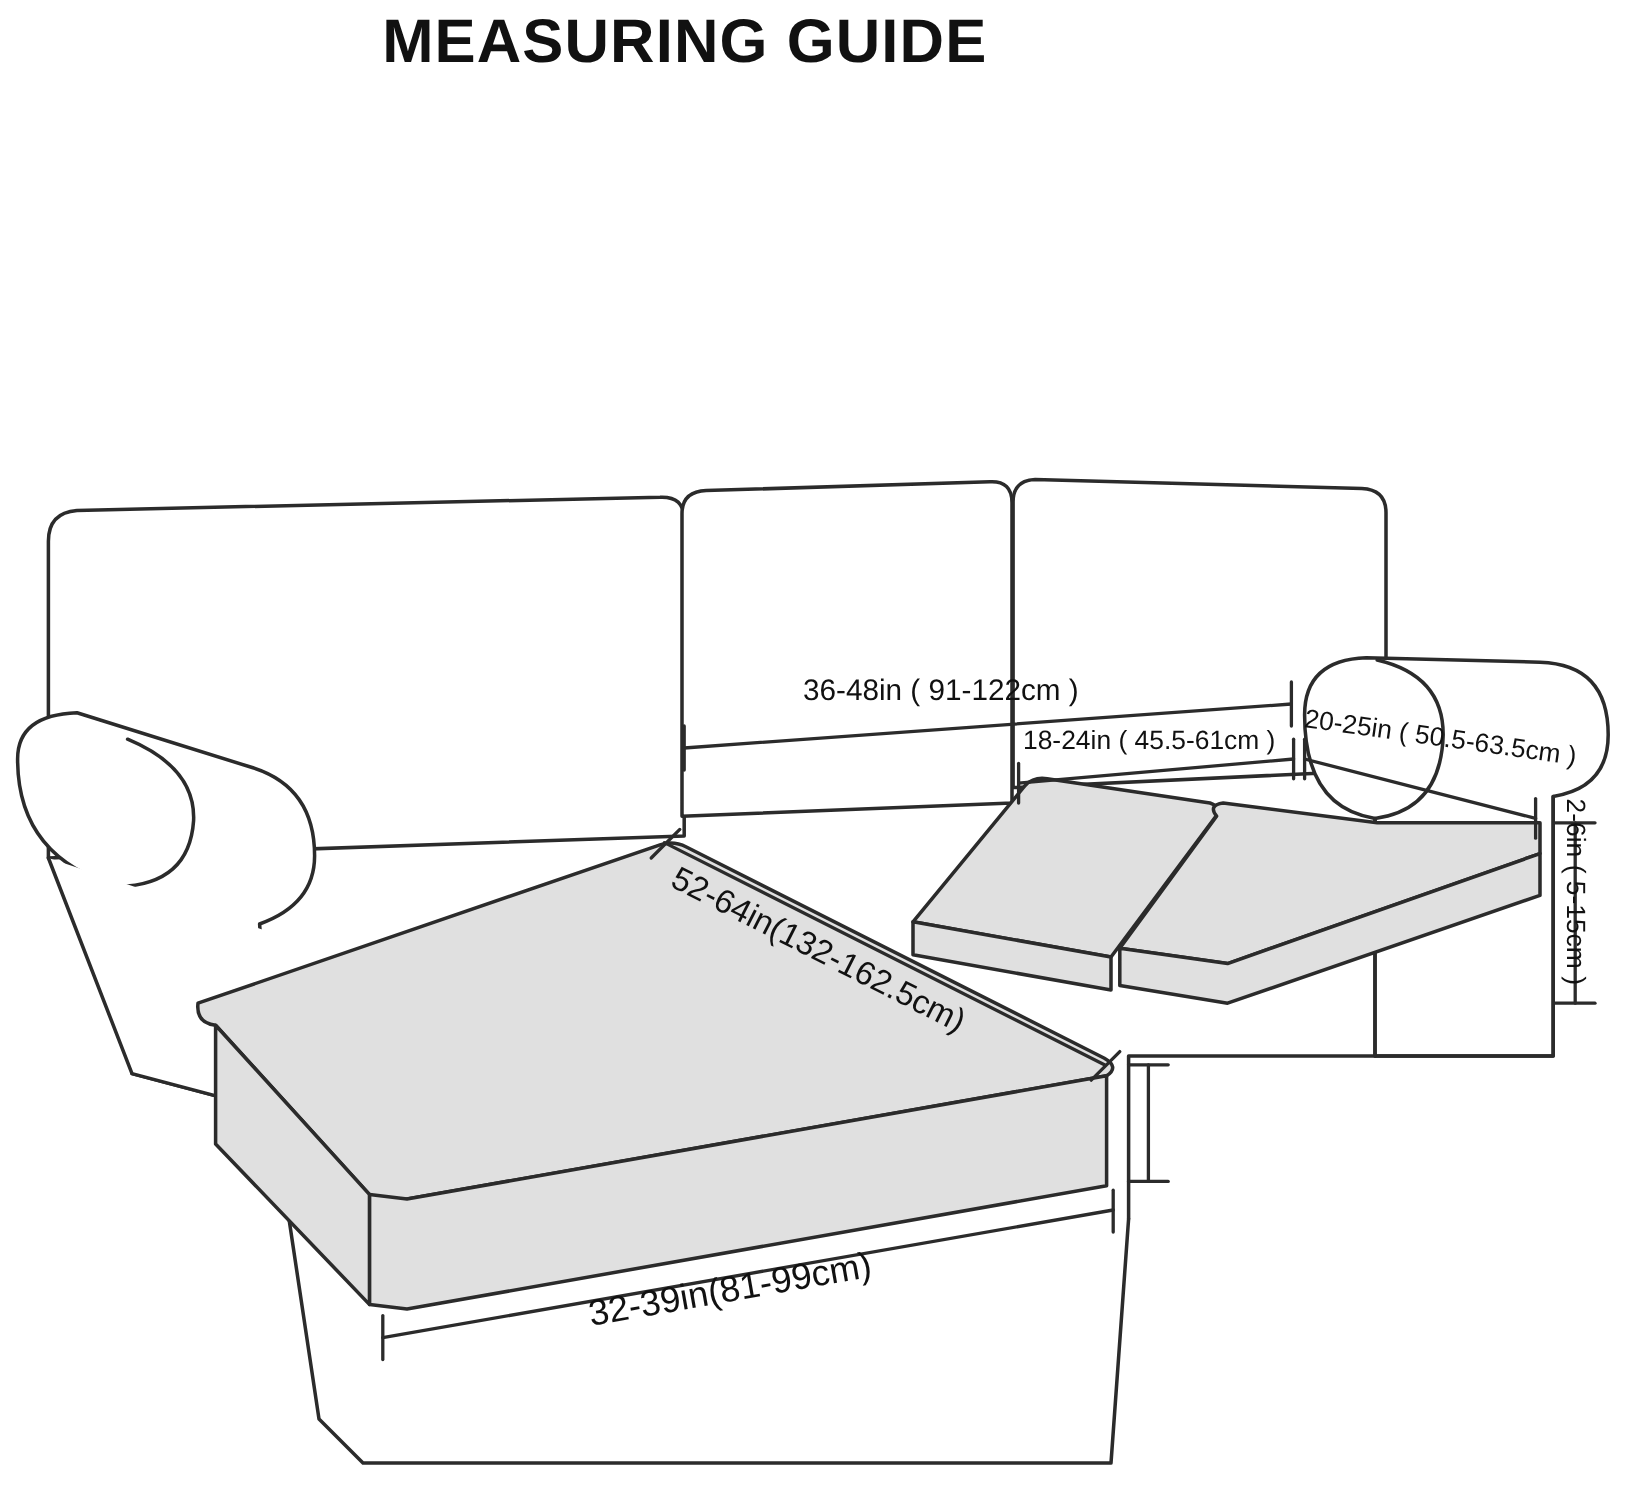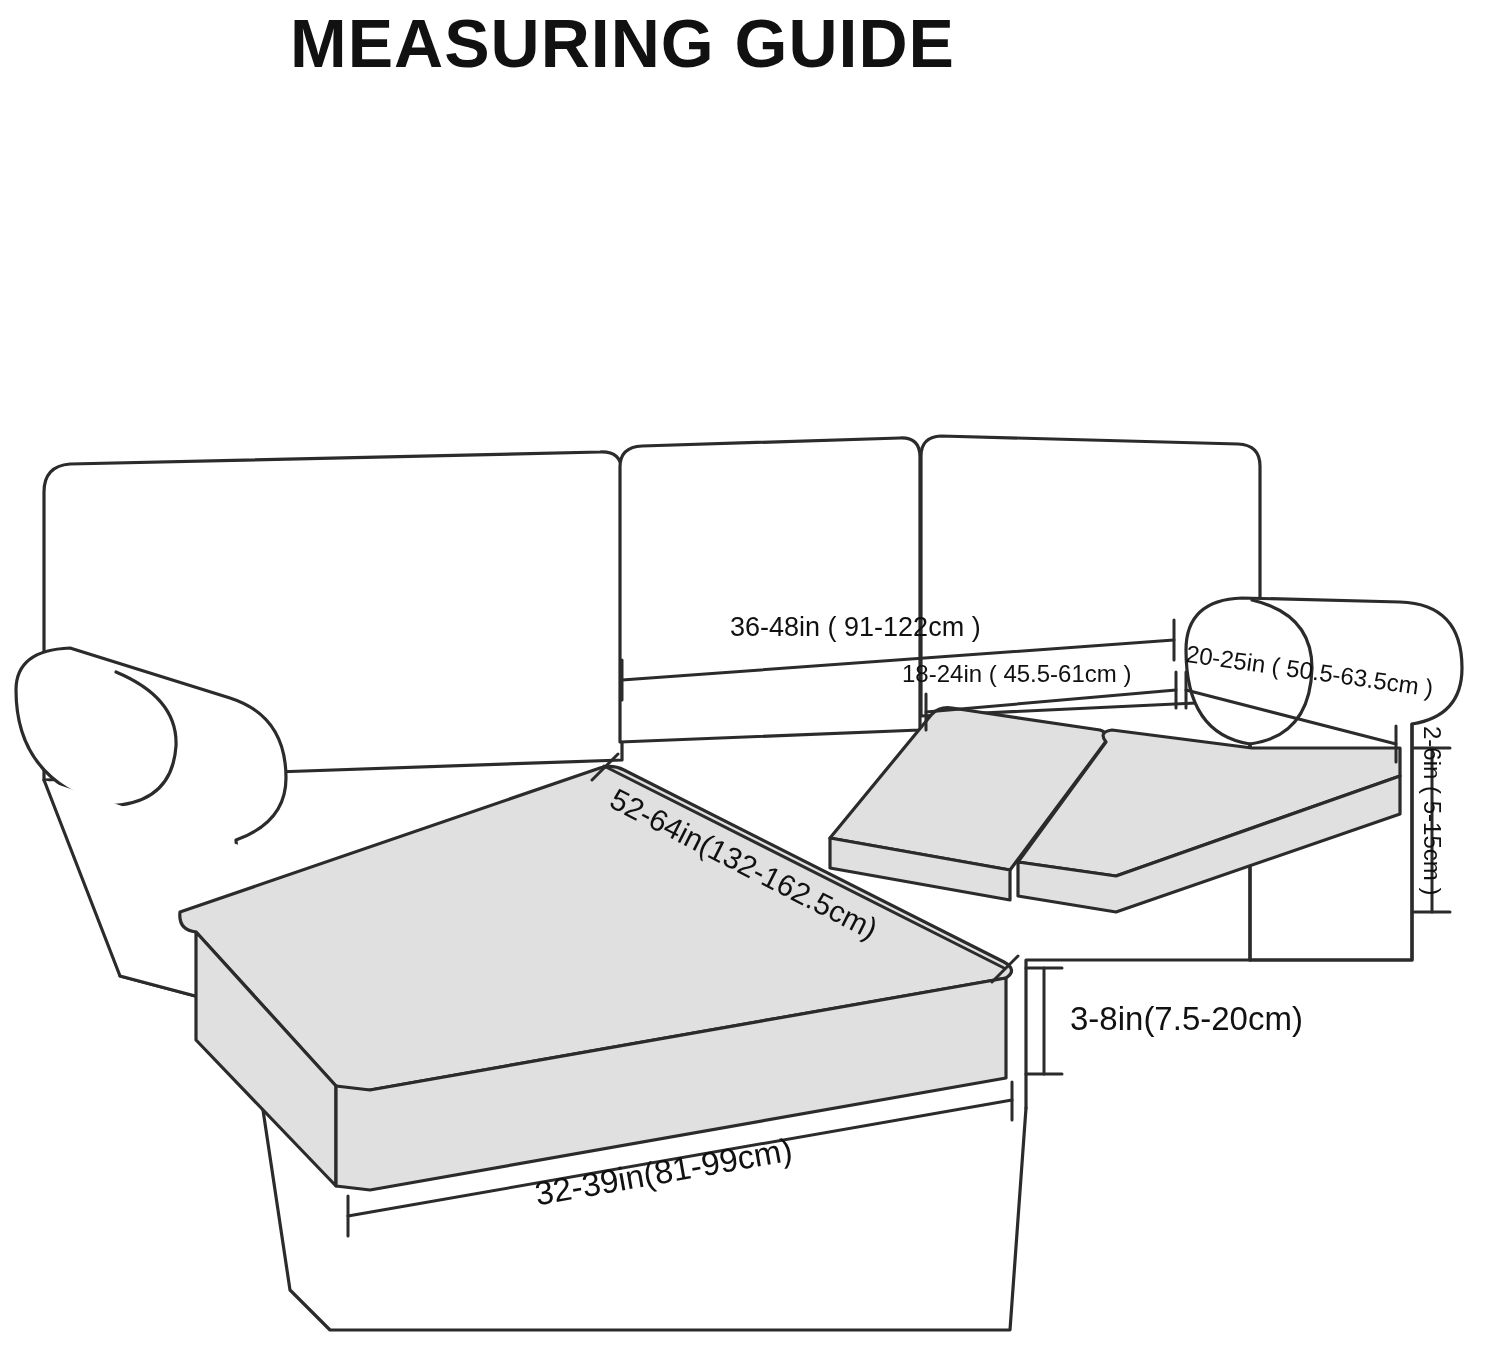--- a/index.html
+++ b/index.html
@@ -16,21 +16,21 @@
     overflow: hidden;
   }
   #title {
     position: absolute;
     left: 0;
     top: 4px;
     width: 1245px;
     text-align: center;
     font-family: "Liberation Sans", sans-serif;
     font-weight: bold;
-    font-size: 68px;
+    font-size: 56px;
     letter-spacing: 1px;
     color: #111111;
     white-space: nowrap;
   }
   #diagram {
     position: absolute;
     left: 0;
     top: 0;
     width: 1499px;
     height: 1350px;
@@ -118,25 +118,24 @@
         <line x1="348" y1="1216" x2="1012" y2="1100"></line>
         <line x1="348" y1="1196" x2="348" y2="1236"></line>
         <line x1="1012" y1="1082" x2="1012" y2="1120"></line>
       </g>
 
     </g>
   </svg>
 
   <div class="dim-label" style="left:730px; top:612px; font-size:27px;">36-48in ( 91-122cm )</div>
 
-  <div class="dim-label" style="left:902px; top:660px; font-size:24px;">18-24in ( 45.5-61cm )</div>
+  <div class="dim-label" style="left:930px; top:660px; font-size:24px;">18-24in ( 45.5-61cm )</div>
 
   <div class="dim-label" style="left:1188px; top:640px; font-size:24px; transform: rotate(8deg); transform-origin: left top;">20-25in ( 50.5-63.5cm )</div>
 
   <div class="dim-label" style="left:1446px; top:726px; font-size:24px; transform: rotate(90deg); transform-origin: left top;">2-6in ( 5-15cm )</div>
 
   <div class="dim-label" style="left:620px; top:782px; font-size:30px; transform: rotate(27deg); transform-origin: left top;">52-64in(132-162.5cm)</div>
 
-  <div class="dim-label" style="left:1070px; top:1000px; font-size:33px;">3-8in(7.5-20cm)</div>
 
   <div class="dim-label" style="left:532px; top:1176px; font-size:33px; transform: rotate(-10deg); transform-origin: left top;">32-39in(81-99cm)</div>
 
 </div>
 
 </body></html>

